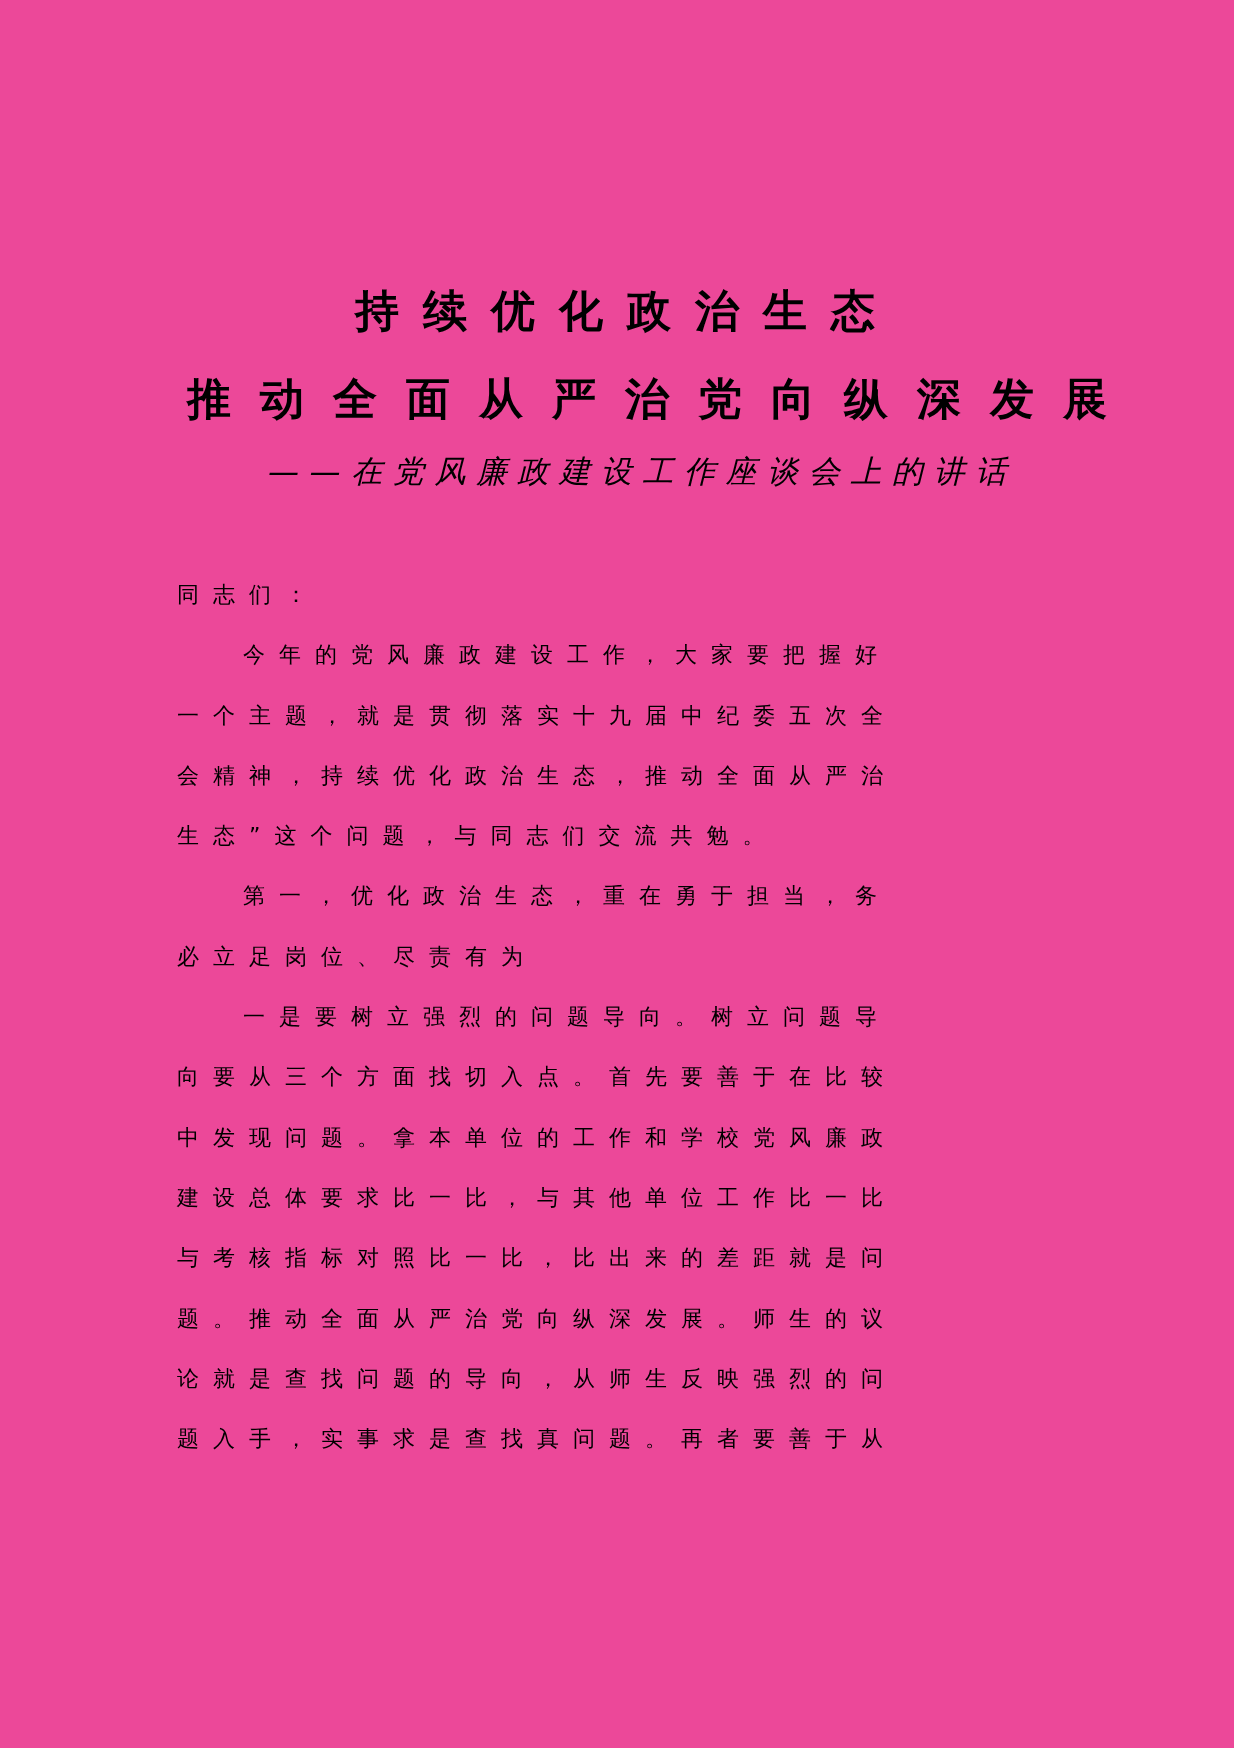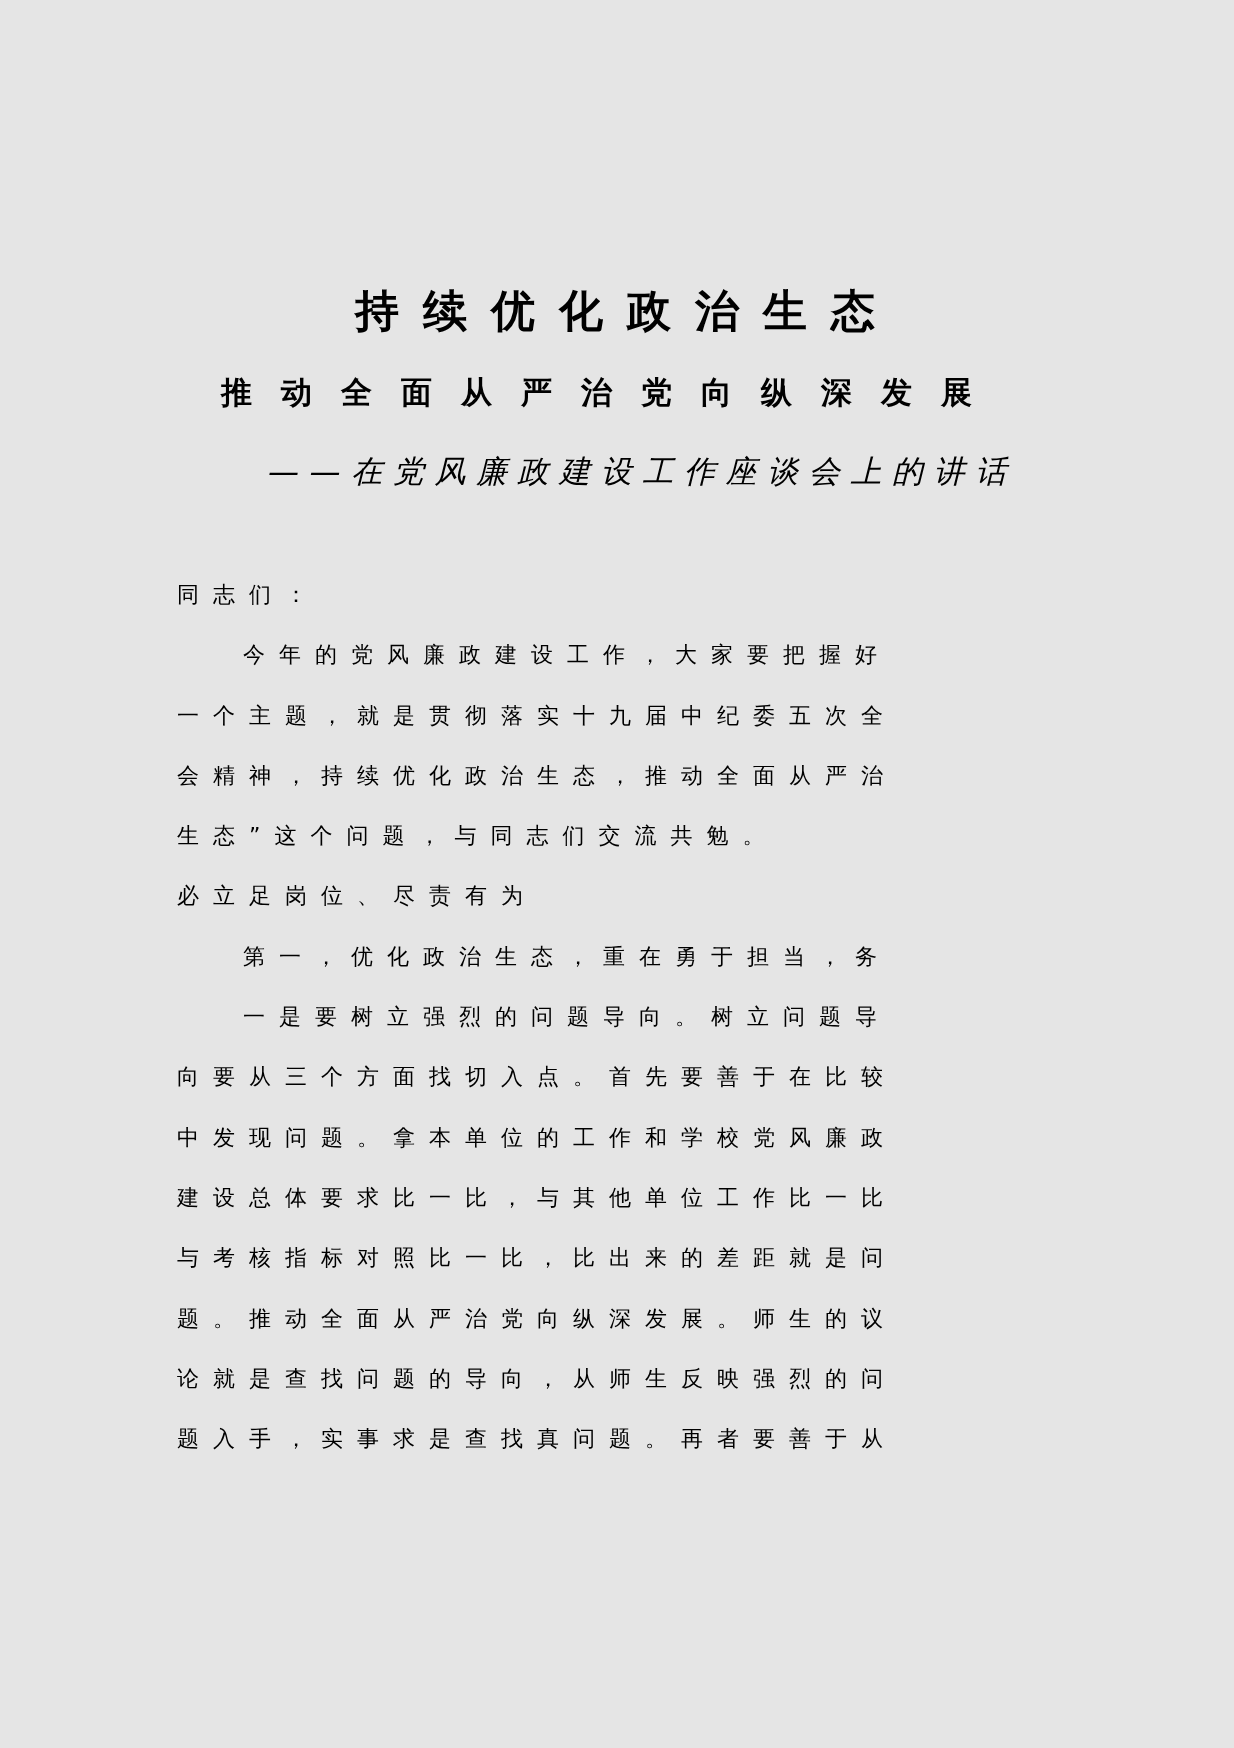--- a/index.html
+++ b/index.html
@@ -1,43 +1,43 @@
 <!DOCTYPE html>
 <html><head>
 <meta charset="utf-8">
 <style>
   html, body { margin: 0; padding: 0; background: #ffffff; }
   body { width: 1234px; height: 1748px; position: relative; overflow: hidden;
          font-family: "DejaVu Sans", "Liberation Sans", sans-serif; color: #000000; }
-  .page { position: absolute; left: 0; top: 0; width: 1234px; height: 1748px; background: #e5e5e5; }
+  .page { position: absolute; left: 0; top: 0; width: 1234px; height: 1748px; background: #ec4899; }
   .title { position: absolute; font-weight: bold; white-space: nowrap; line-height: 1; }
   .title-1 { left: 355px; top: 289px; font-size: 44px; letter-spacing: 24px; }
-  .title-2 { left: 187px; top: 377px; font-size: 31px; letter-spacing: 29px; margin-left: 34px; }
+  .title-2 { left: 187px; top: 377px; font-size: 44px; letter-spacing: 29px; }
   .subtitle { position: absolute; left: 268px; top: 456px; font-size: 31px; letter-spacing: 10.6px; white-space: nowrap; line-height: 1; font-style: italic; }
   .body { position: absolute; left: 177px; top: 565px; width: 900px; }
   .line { height: 60.3px; line-height: 60.3px; font-size: 22px; letter-spacing: 14px; white-space: nowrap; }
   .indent { padding-left: 66px; }
   .bold { font-weight: normal; }
 </style>
 </head>
 <body>
 
 <div class="page">
   <div class="title title-1">持续优化政治生态</div>
   <div class="title title-2">推动全面从严治党向纵深发展</div>
   <div class="subtitle">——在党风廉政建设工作座谈会上的讲话</div>
 
   <div class="body">
     <div class="line">同志们：</div>
     <div class="line indent">今年的党风廉政建设工作，大家要把握好</div>
     <div class="line">一个主题，就是贯彻落实十九届中纪委五次全</div>
     <div class="line">会精神，持续优化政治生态，推动全面从严治</div>
     <div class="line">生态”这个问题，与同志们交流共勉。</div>
+    <div class="line indent">第一，优化政治生态，重在勇于担当，务</div>
     <div class="line">必立足岗位、尽责有为</div>
-    <div class="line indent">第一，优化政治生态，重在勇于担当，务</div>
     <div class="line indent"><span class="bold">一是要树立强烈的问题导向。</span><span>树立问题导</span></div>
     <div class="line">向要从三个方面找切入点。首先要善于在比较</div>
     <div class="line">中发现问题。拿本单位的工作和学校党风廉政</div>
     <div class="line">建设总体要求比一比，与其他单位工作比一比</div>
     <div class="line">与考核指标对照比一比，比出来的差距就是问</div>
     <div class="line">题。推动全面从严治党向纵深发展。师生的议</div>
     <div class="line">论就是查找问题的导向，从师生反映强烈的问</div>
     <div class="line">题入手，实事求是查找真问题。再者要善于从</div>
   </div>
 </div>

